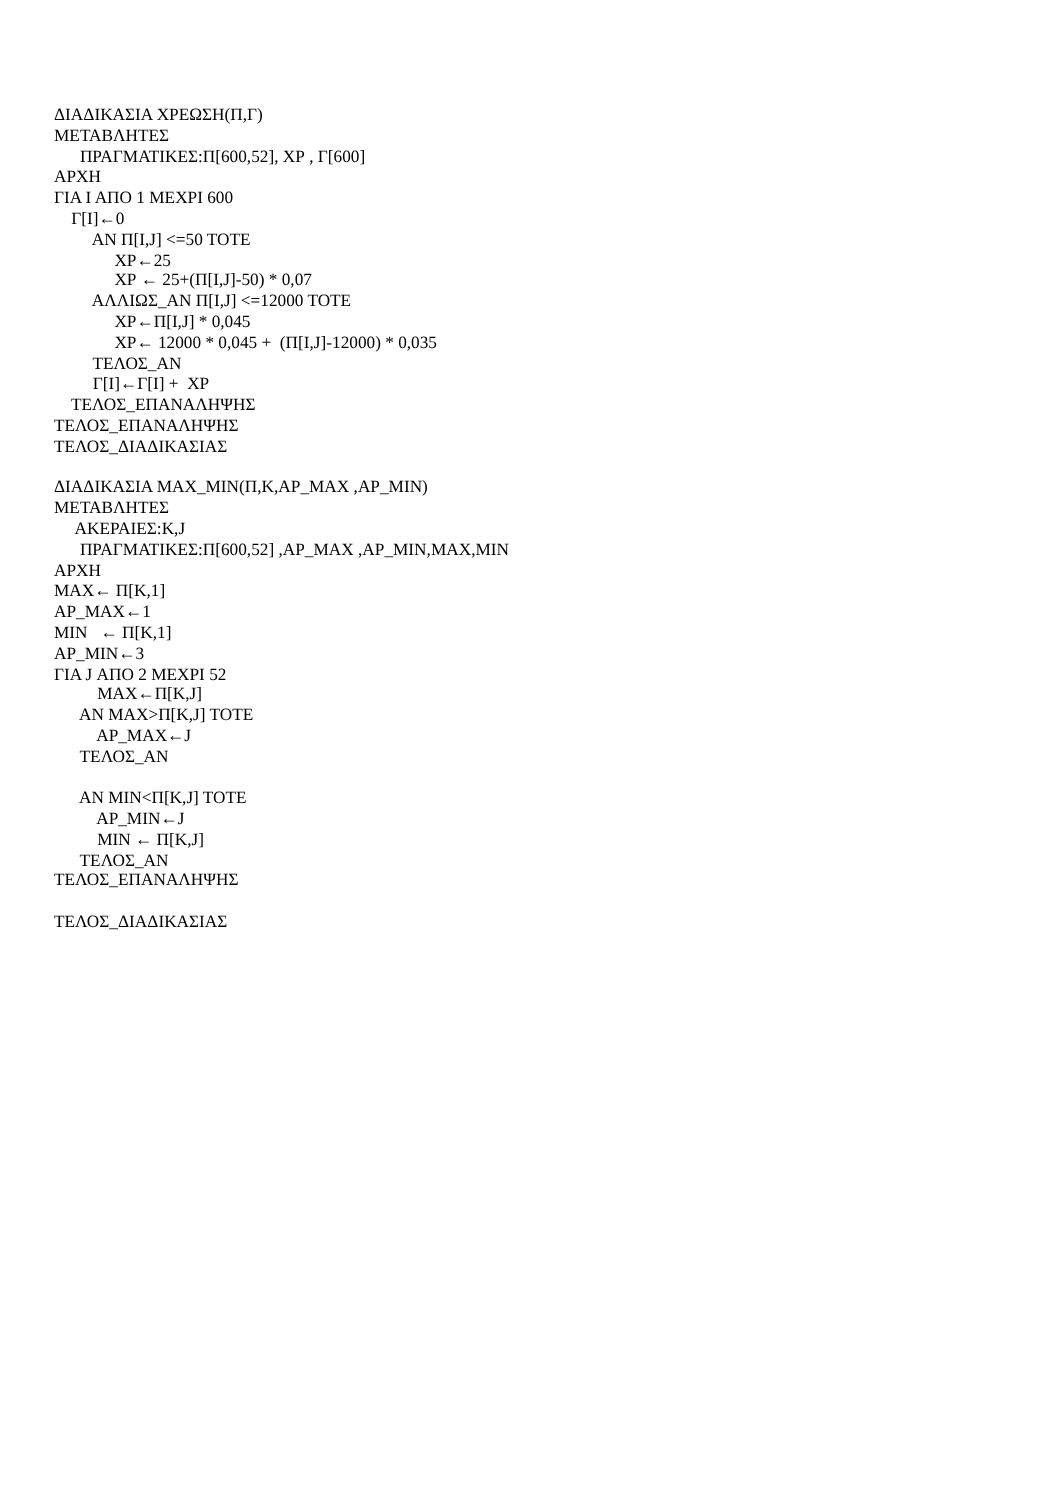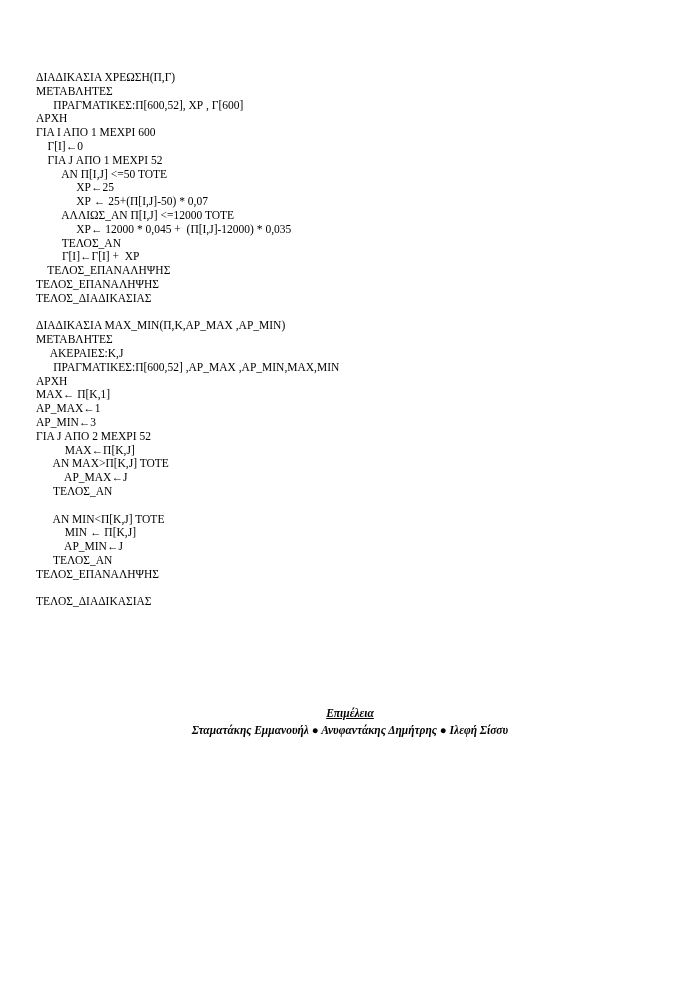--- a/index.html
+++ b/index.html
@@ -63,53 +63,50 @@
 
 <div class="page">
 
   <div class="code-block">
     <div class="code-line">ΔΙΑΔΙΚΑΣΙΑ ΧΡΕΩΣΗ(Π,Γ)</div>
     <div class="code-line">ΜΕΤΑΒΛΗΤΕΣ</div>
     <div class="code-line">      ΠΡΑΓΜΑΤΙΚΕΣ:Π[600,52], ΧΡ , Γ[600]</div>
     <div class="code-line">ΑΡΧΗ</div>
     <div class="code-line">ΓΙΑ Ι ΑΠΟ 1 ΜΕΧΡΙ 600</div>
     <div class="code-line">    Γ[Ι]←0</div>
-    <div class="code-line">    ΓΙΑ J ΑΠΟ 1 ΜΕΧΡΙ 52</div>
     <div class="code-line">         ΑΝ Π[Ι,J] &lt;=50 ΤΟΤΕ</div>
     <div class="code-line">              ΧΡ←25</div>
     <div class="code-line">              ΧΡ ← 25+(Π[Ι,J]-50) * 0,07</div>
     <div class="code-line">         ΑΛΛΙΩΣ_ΑΝ Π[Ι,J] &lt;=12000 ΤΟΤΕ</div>
+    <div class="code-line">              ΧΡ←Π[Ι,J] * 0,045</div>
     <div class="code-line">              ΧΡ← 12000 * 0,045 +  (Π[Ι,J]-12000) * 0,035</div>
     <div class="code-line">         ΤΕΛΟΣ_ΑΝ</div>
     <div class="code-line">         Γ[Ι]←Γ[Ι] +  ΧΡ</div>
     <div class="code-line">    ΤΕΛΟΣ_ΕΠΑΝΑΛΗΨΗΣ</div>
     <div class="code-line">ΤΕΛΟΣ_ΕΠΑΝΑΛΗΨΗΣ</div>
     <div class="code-line">ΤΕΛΟΣ_ΔΙΑΔΙΚΑΣΙΑΣ</div>
     <div class="code-line"></div>
     <div class="code-line">ΔΙΑΔΙΚΑΣΙΑ ΜΑΧ_ΜΙΝ(Π,Κ,ΑΡ_ΜΑΧ ,ΑΡ_ΜΙΝ)</div>
     <div class="code-line">ΜΕΤΑΒΛΗΤΕΣ</div>
     <div class="code-line">     ΑΚΕΡΑΙΕΣ:Κ,J</div>
     <div class="code-line">      ΠΡΑΓΜΑΤΙΚΕΣ:Π[600,52] ,ΑΡ_ΜΑΧ ,ΑΡ_ΜΙΝ,ΜΑΧ,ΜΙΝ</div>
     <div class="code-line">ΑΡΧΗ</div>
     <div class="code-line">ΜΑΧ← Π[Κ,1]</div>
     <div class="code-line">ΑΡ_ΜΑΧ←1</div>
+    <div class="code-line">ΜΙΝ   ← Π[Κ,1]</div>
     <div class="code-line">ΑΡ_ΜΙΝ←3</div>
     <div class="code-line">ΓΙΑ J ΑΠΟ 2 ΜΕΧΡΙ 52</div>
     <div class="code-line">          ΜΑΧ←Π[Κ,J]</div>
     <div class="code-line">      ΑΝ ΜΑΧ&gt;Π[Κ,J] ΤΟΤΕ</div>
     <div class="code-line">          ΑΡ_ΜΑΧ←J</div>
     <div class="code-line">      ΤΕΛΟΣ_ΑΝ</div>
     <div class="code-line"></div>
     <div class="code-line">      ΑΝ ΜΙΝ&lt;Π[Κ,J] ΤΟΤΕ</div>
+    <div class="code-line">          ΑΡ_ΜΙΝ←J</div>
     <div class="code-line">          ΜΙΝ ← Π[Κ,J]</div>
-    <div class="code-line">          ΑΡ_ΜΙΝ←J</div>
     <div class="code-line">      ΤΕΛΟΣ_ΑΝ</div>
     <div class="code-line">ΤΕΛΟΣ_ΕΠΑΝΑΛΗΨΗΣ</div>
     <div class="code-line"></div>
     <div class="code-line">ΤΕΛΟΣ_ΔΙΑΔΙΚΑΣΙΑΣ</div>
   </div>
 
-  <div class="footer">
-    <div class="footer-title">Επιμέλεια</div>
-    <div class="footer-names">Σταματάκης Εμμανουήλ ● Ανυφαντάκης Δημήτρης ● Ιλεφή Σίσσυ</div>
-  </div>
 
 </div>
 
 </body></html>

